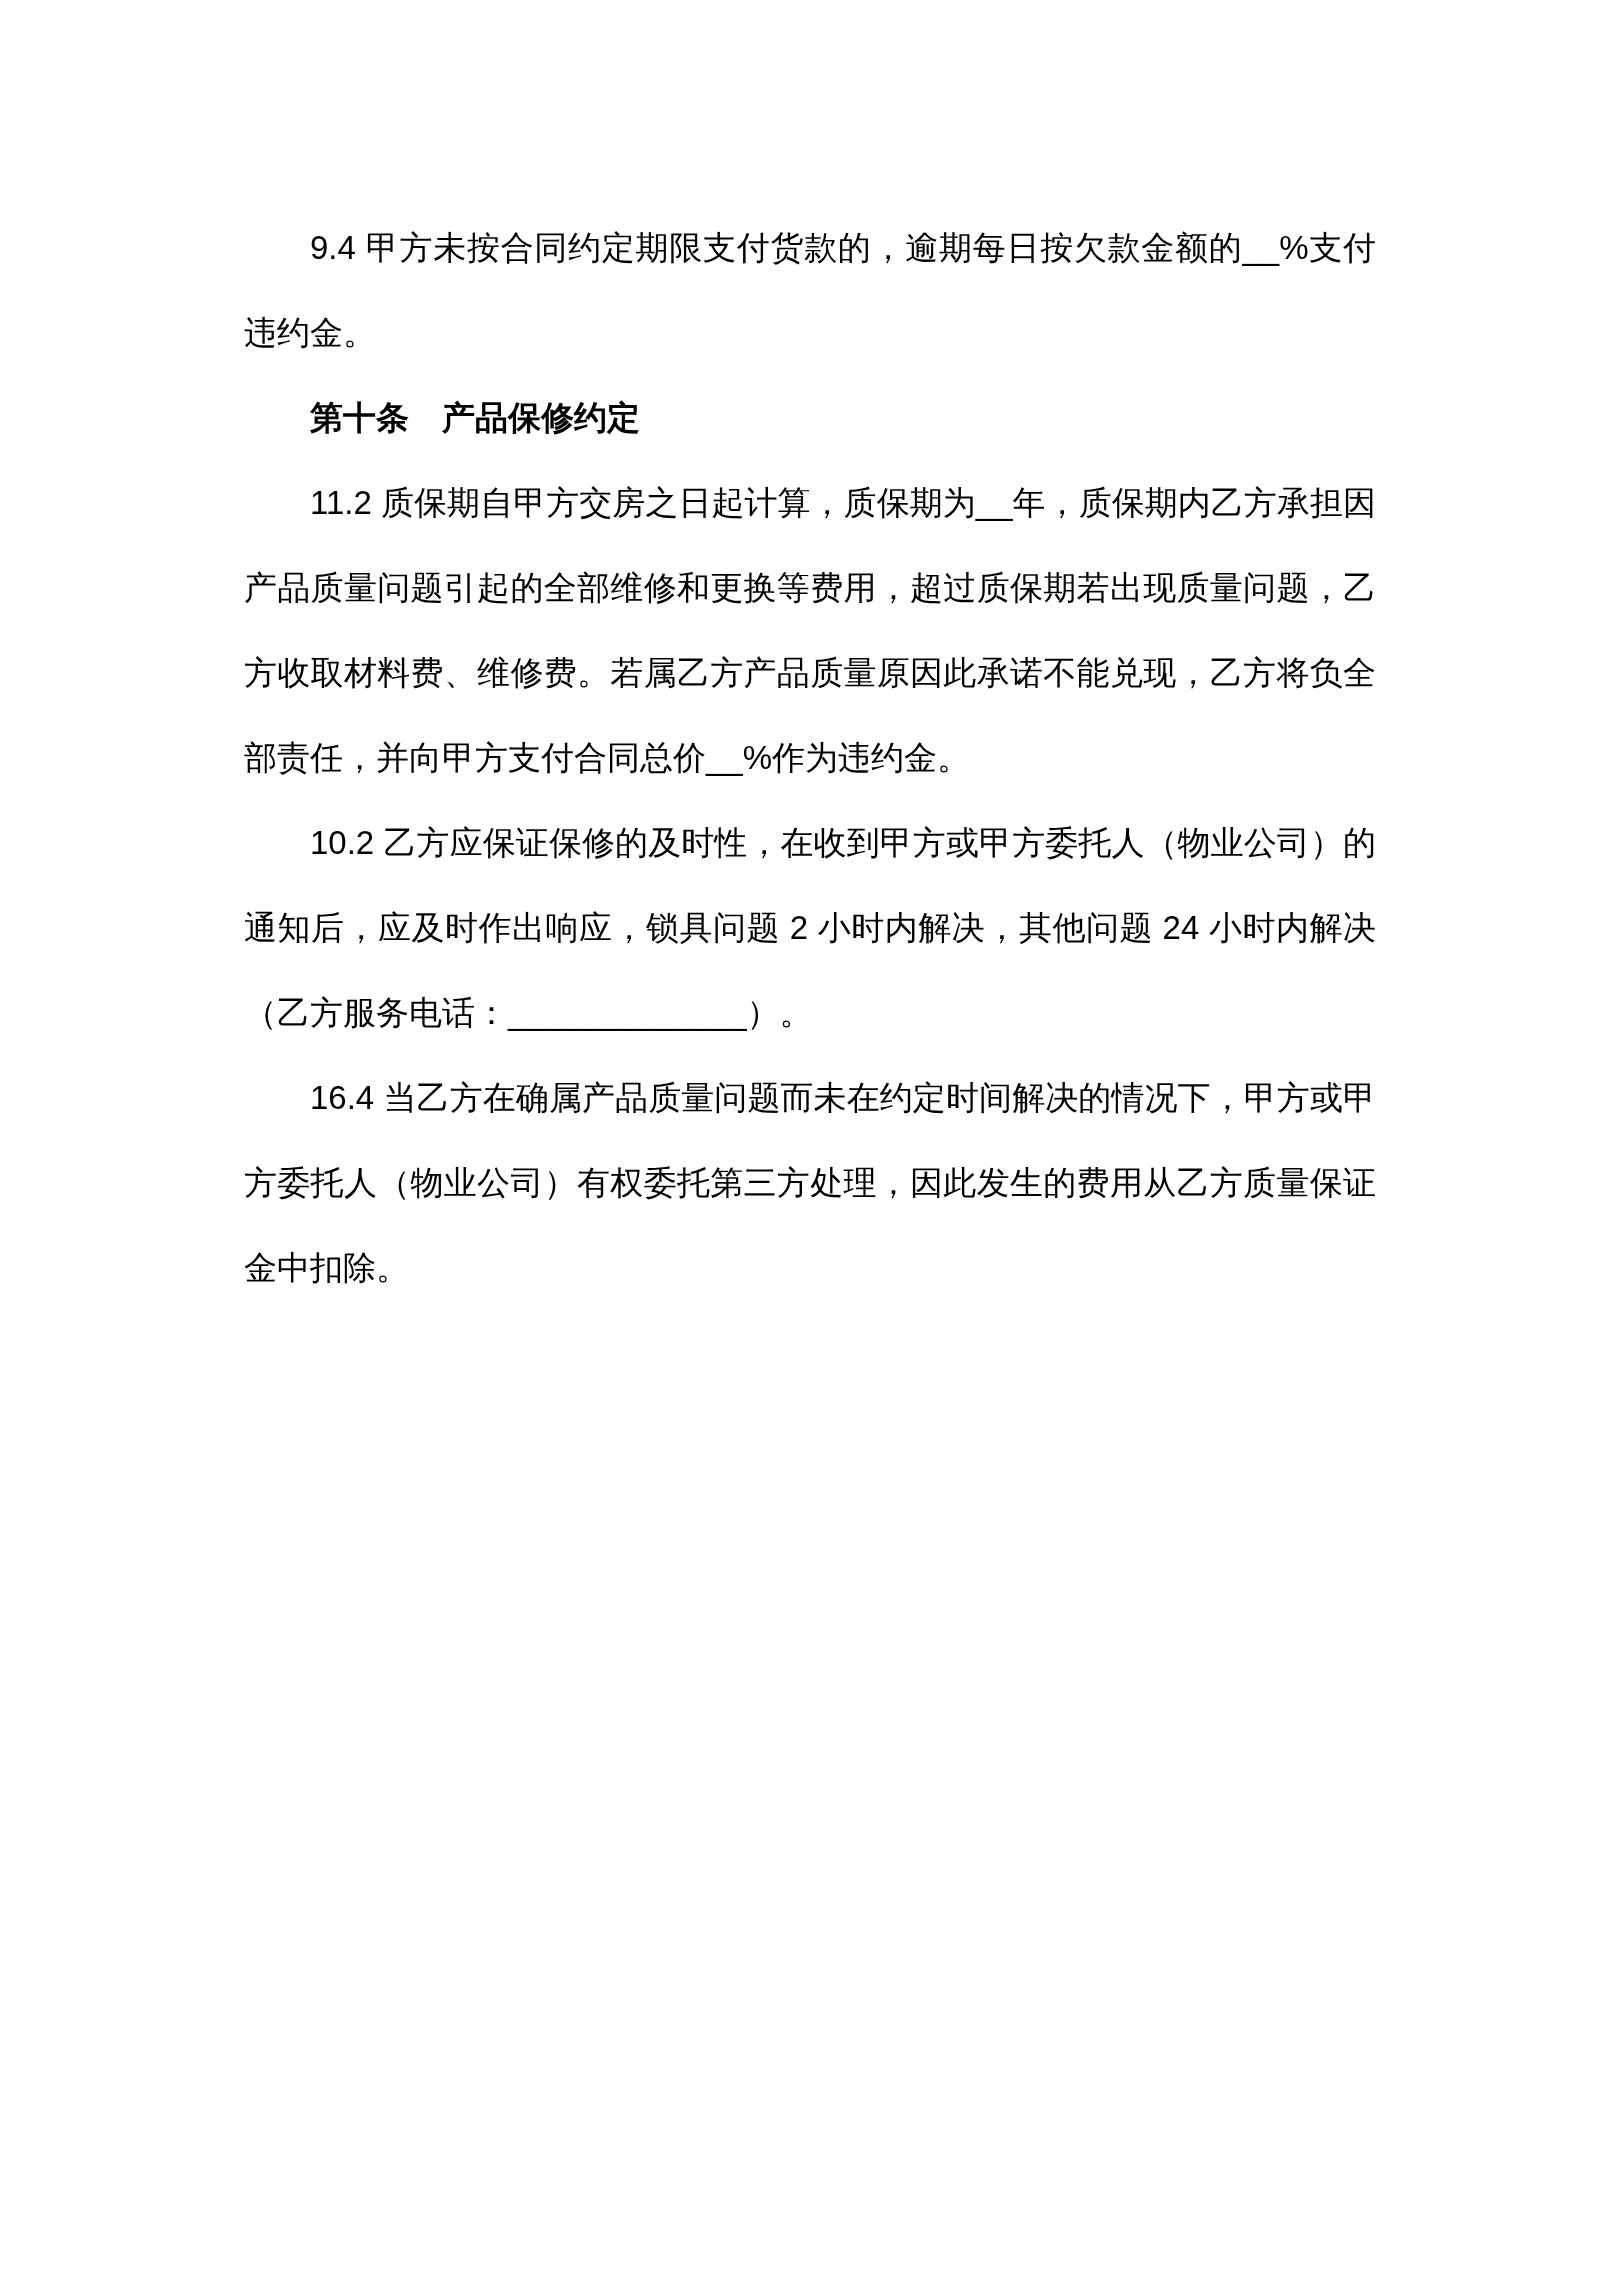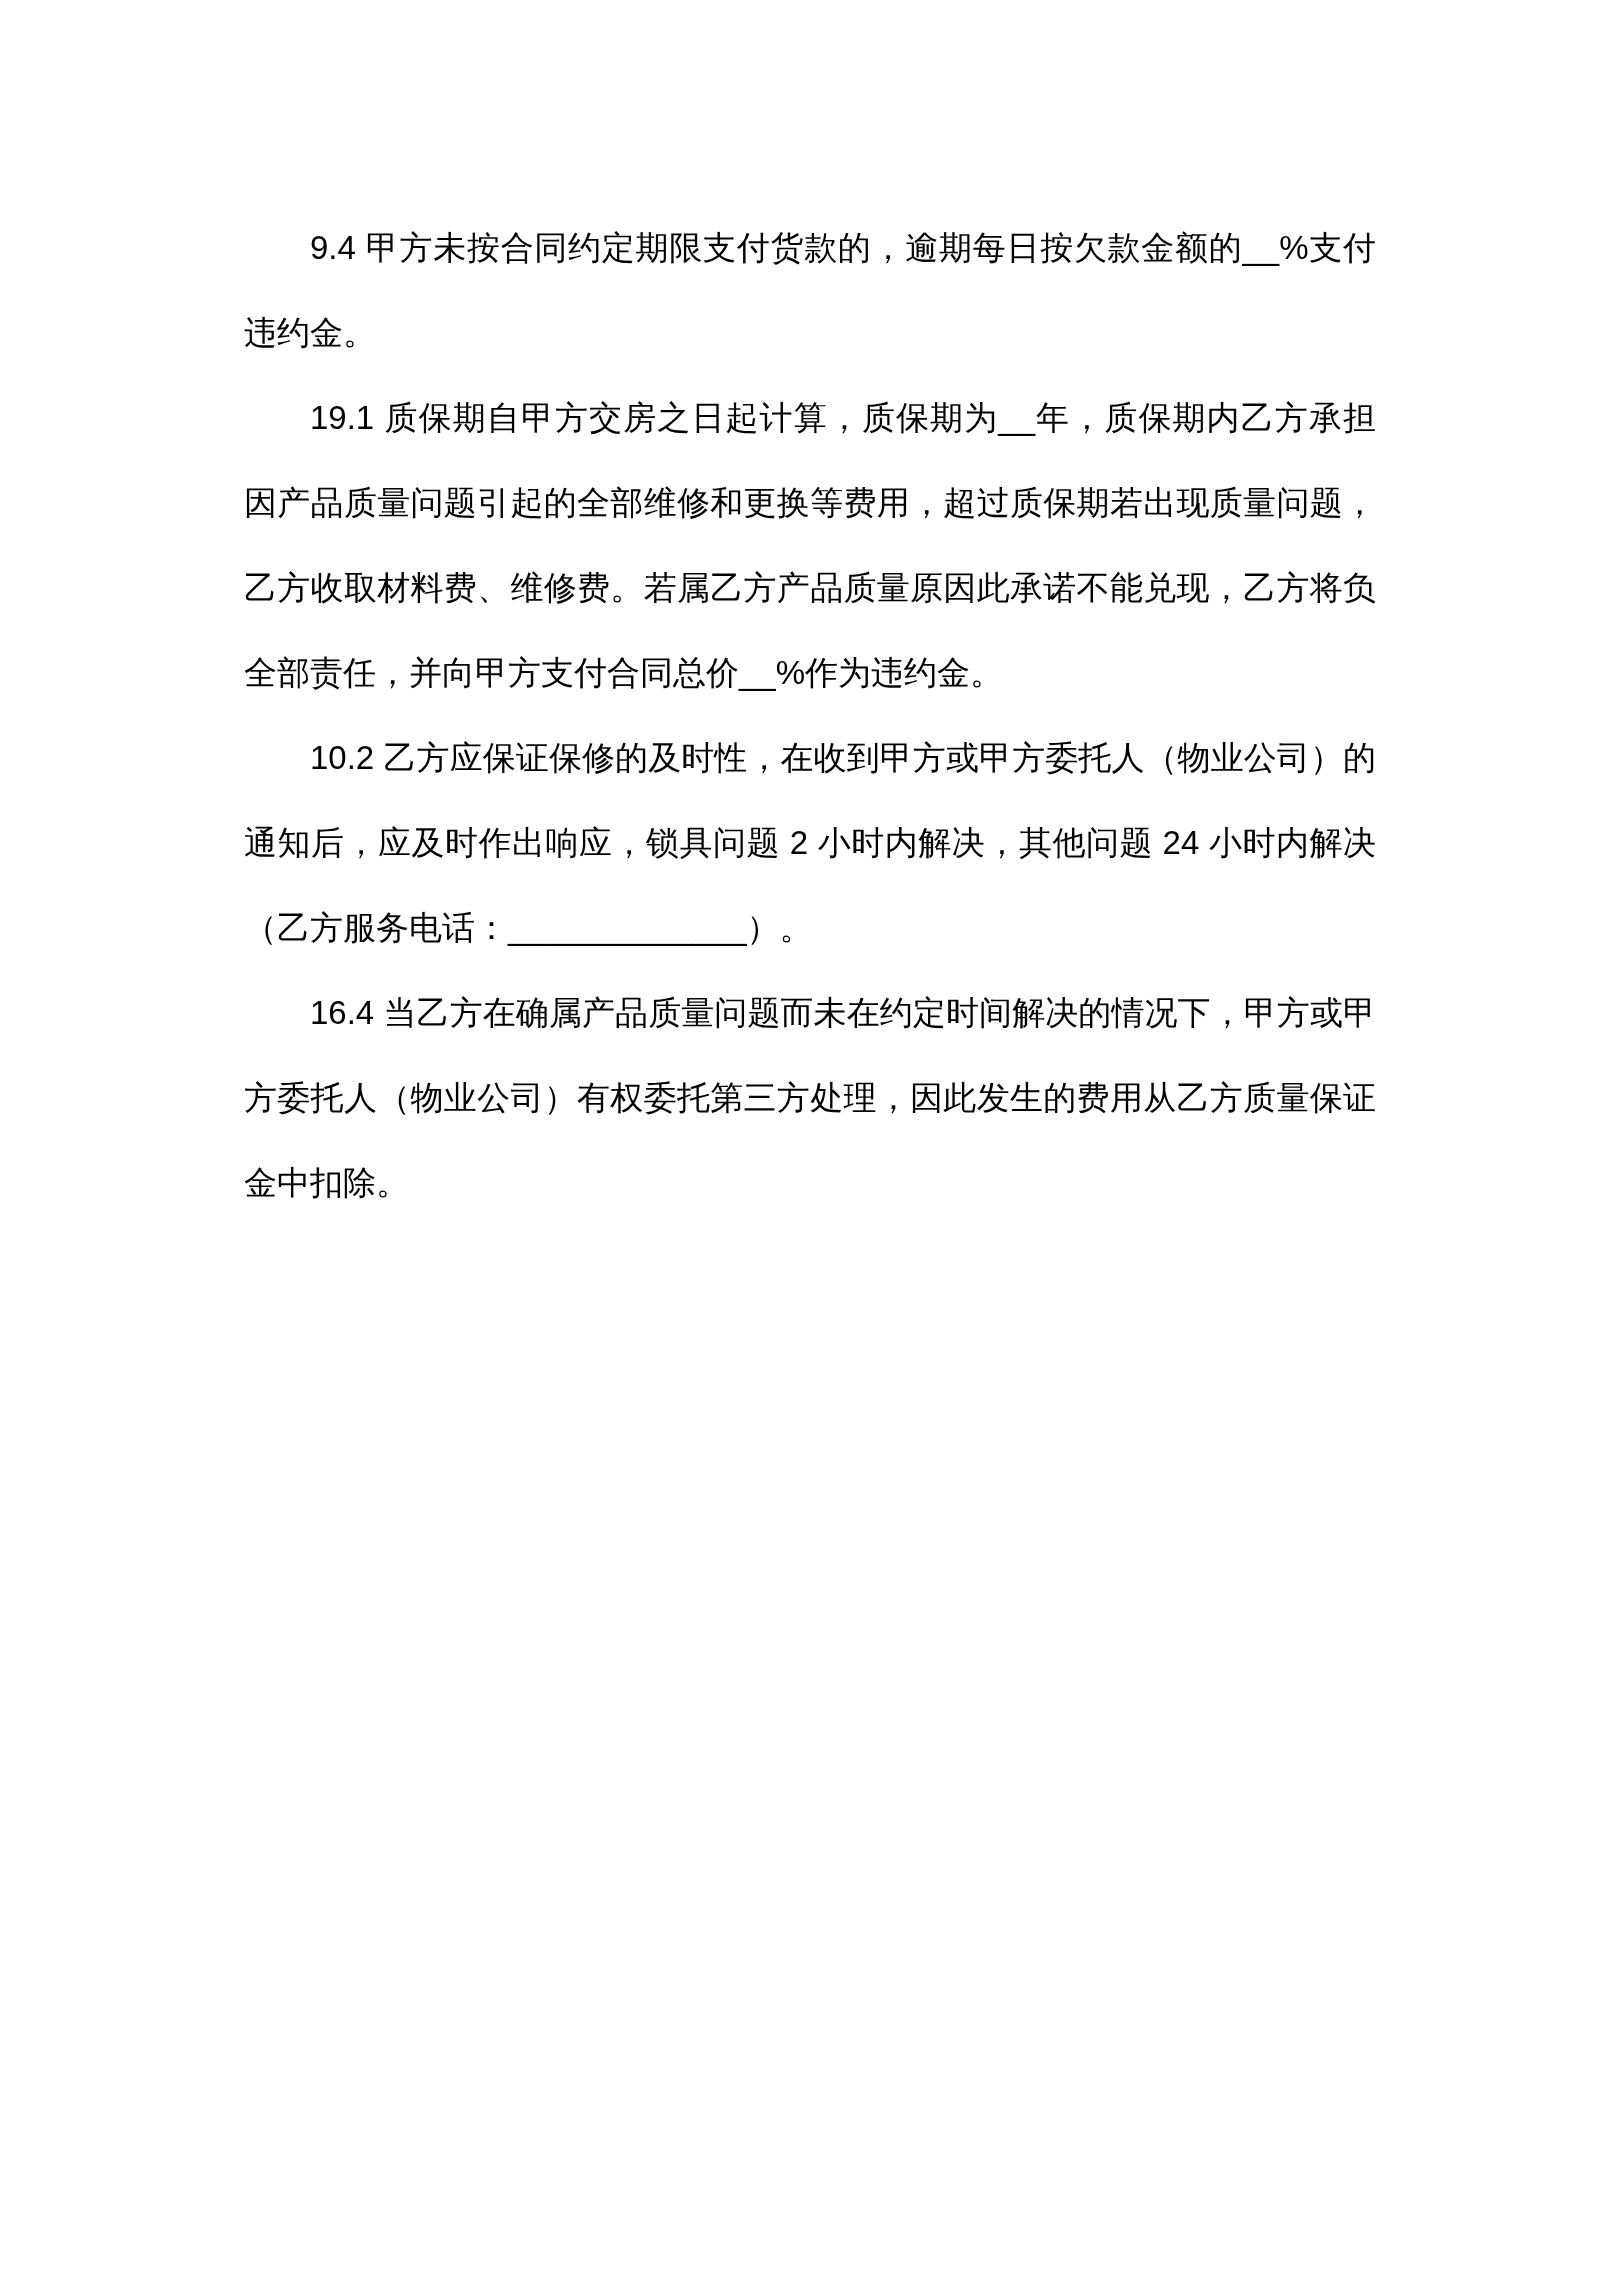--- a/index.html
+++ b/index.html
@@ -30,17 +30,18 @@
   .page p.heading {
     font-weight: bold;
     text-align: left;
   }
 </style>
 </head>
 <body>
 
 <div class="page">
   <p>9.4 甲方未按合同约定期限支付货款的，逾期每日按欠款金额的__%支付违约金。</p>
-  <p>19.1 质保期自甲方交房之日起计算，质保期为__年，质保期内乙方承担因产品质量问题引起的全部维修和更换等费用，超过质保期若出现质量问题，乙方收取材料费、维修费。若属乙方产品质量原因此承诺不能兑现，乙方将负全部责任，并向甲方支付合同总价__%作为违约金。</p>
+  <p class="heading">第十条　产品保修约定</p>
+  <p>11.2 质保期自甲方交房之日起计算，质保期为__年，质保期内乙方承担因产品质量问题引起的全部维修和更换等费用，超过质保期若出现质量问题，乙方收取材料费、维修费。若属乙方产品质量原因此承诺不能兑现，乙方将负全部责任，并向甲方支付合同总价__%作为违约金。</p>
   <p>10.2 乙方应保证保修的及时性，在收到甲方或甲方委托人（物业公司）的通知后，应及时作出响应，锁具问题 2 小时内解决，其他问题 24 小时内解决（乙方服务电话：_____________）。</p>
   <p>16.4 当乙方在确属产品质量问题而未在约定时间解决的情况下，甲方或甲方委托人（物业公司）有权委托第三方处理，因此发生的费用从乙方质量保证金中扣除。</p>
 </div>
 
 
 </body></html>

